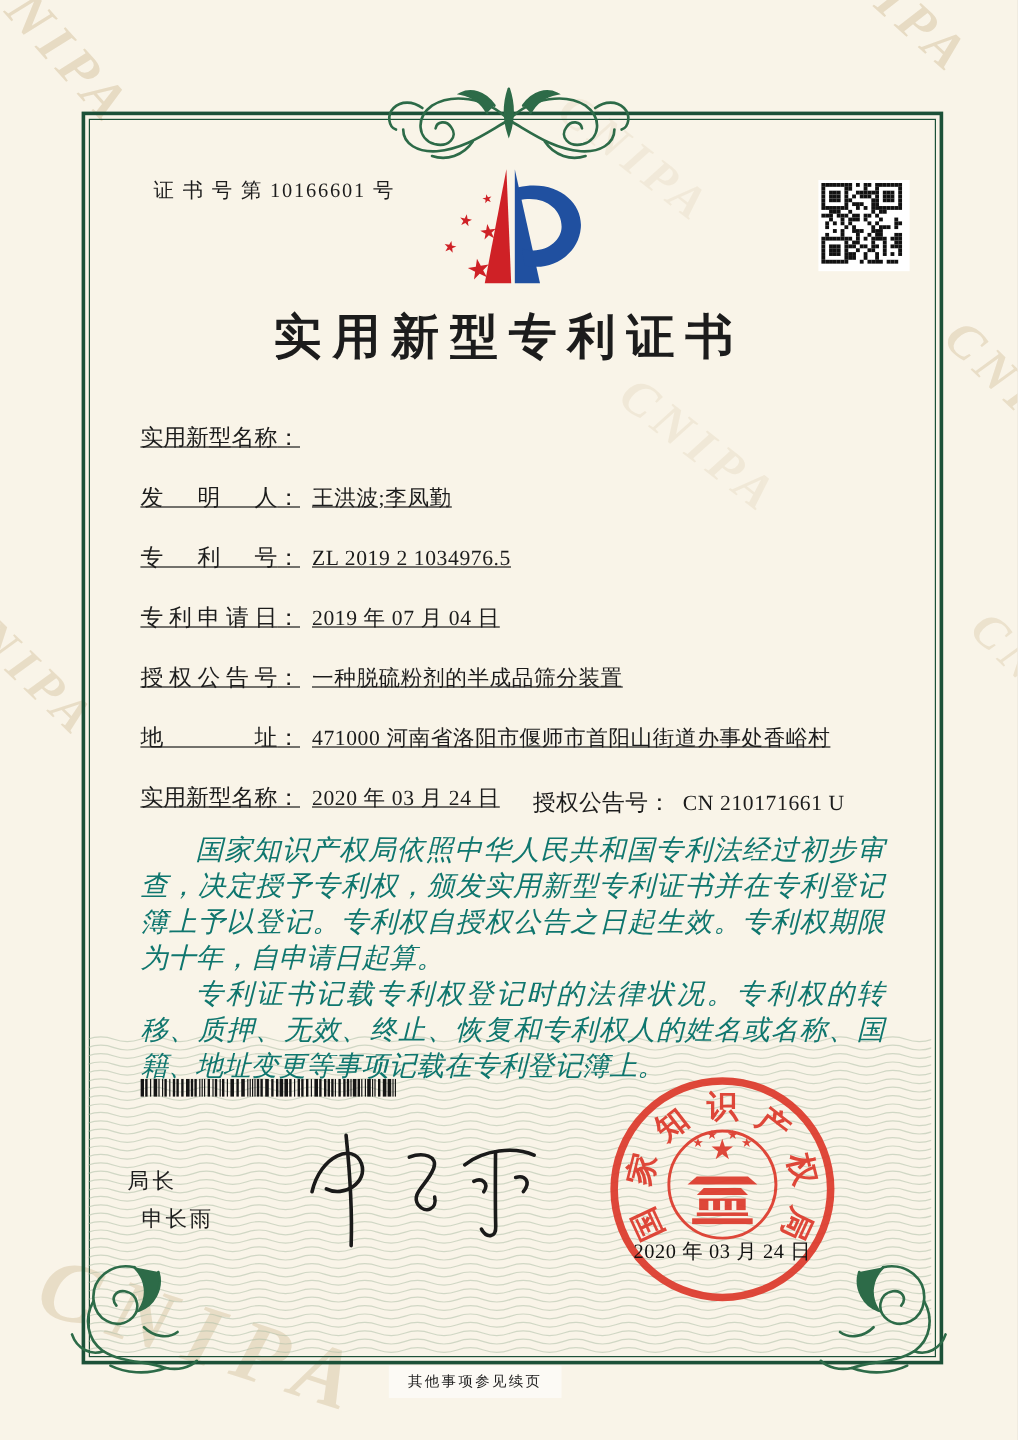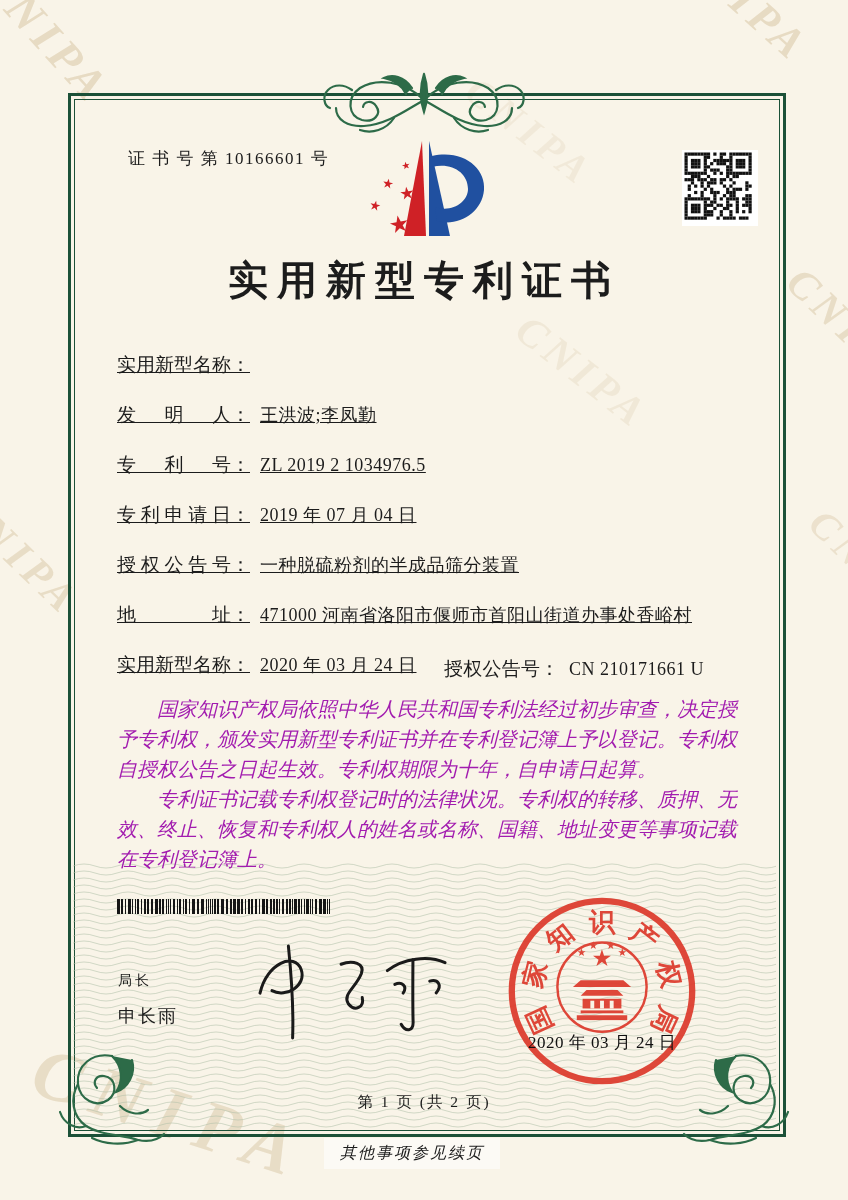--- a/index.html
+++ b/index.html
@@ -21,35 +21,35 @@
          font-weight:bold;letter-spacing:9px;}
   
   .fields{position:absolute;left:117px;top:352px;width:620px;text-decoration:underline;}
   .frow{display:flex;align-items:baseline;height:50px;font-size:18px;}
   .flabel{display:inline-block;width:114px;font-size:19px;text-align:justify;text-align-last:justify;}
   .colon{font-size:19px;}
   .fvalue{margin-left:10px;letter-spacing:0.5px;}
   .grant-no{position:absolute;left:444px;top:656px;display:flex;align-items:baseline;font-size:18px;}
   .grant-no .flabel{width:96px;}
   
-  .body-text{position:absolute;left:117px;top:694px;width:620px;font-size:20px;line-height:30px;
-             font-style:italic;text-align:justify;color:#a21caf;}
+  .body-text{position:absolute;left:117px;top:694px;width:620px;font-size:23px;line-height:30px;
+             font-style:italic;text-align:justify;color:#0f766e;}
   .body-text p{margin:0;text-indent:2em;}
   
   .waves{position:absolute;left:73px;top:860px;}
   .barcode{position:absolute;left:117px;top:899px;}
-  .officer-title{position:absolute;left:118px;top:972px;font-size:14px;letter-spacing:3px;}
+  .officer-title{position:absolute;left:106px;top:972px;font-size:18px;letter-spacing:3px;}
   .officer-name{position:absolute;left:118px;top:1004px;font-size:18px;letter-spacing:2px;}
   .signature{position:absolute;left:238px;top:938px;}
   .seal{position:absolute;left:505px;top:894px;}
   .seal-date{position:absolute;left:523px;top:1031px;width:158px;text-align:center;font-size:17px;
              color:#111;letter-spacing:0.5px;z-index:5;}
   .page-info{position:absolute;left:0;right:0;top:1092px;text-align:center;font-size:15.5px;letter-spacing:2px;}
   .bottom-note{position:absolute;left:324px;top:1138px;background:rgba(255,255,255,0.55);
-               padding:5px 16px;font-size:16px;font-style:italic;letter-spacing:2px;}
+               padding:5px 16px;font-size:12px;letter-spacing:2px;}
 </style>
 </head>
 <body>
 
 <div class="page">
 
   <div class="wm" style="left:-38px;top:8px;font-size:46px;opacity:.55;transform:rotate(48deg);">CNIPA</div>
   <div class="wm" style="left:662px;top:-26px;font-size:44px;opacity:.55;transform:rotate(42deg);">CNIPA</div>
   <div class="wm" style="left:455px;top:108px;font-size:40px;opacity:.22;transform:rotate(38deg);">CNIPA</div>
   <div class="wm" style="left:505px;top:348px;font-size:42px;opacity:.25;transform:rotate(38deg);">CNIPA</div>
@@ -511,16 +511,15 @@
         <rect x="98" y="110" width="4" height="8" fill="#f9f4e8"></rect>
         <rect x="108" y="110" width="4" height="8" fill="#f9f4e8"></rect>
         <rect x="78" y="120" width="44" height="3"></rect>
         <rect x="74" y="125" width="52" height="5"></rect>
       </g>
     </g>
   </svg>
 
   <div class="seal-date">2020 年 03 月 24 日</div>
 
-  <div class="page-info">第 1 页 (共 2 页)</div>
   <div class="bottom-note">其他事项参见续页</div>
 
 </div>
 
 </body></html>

